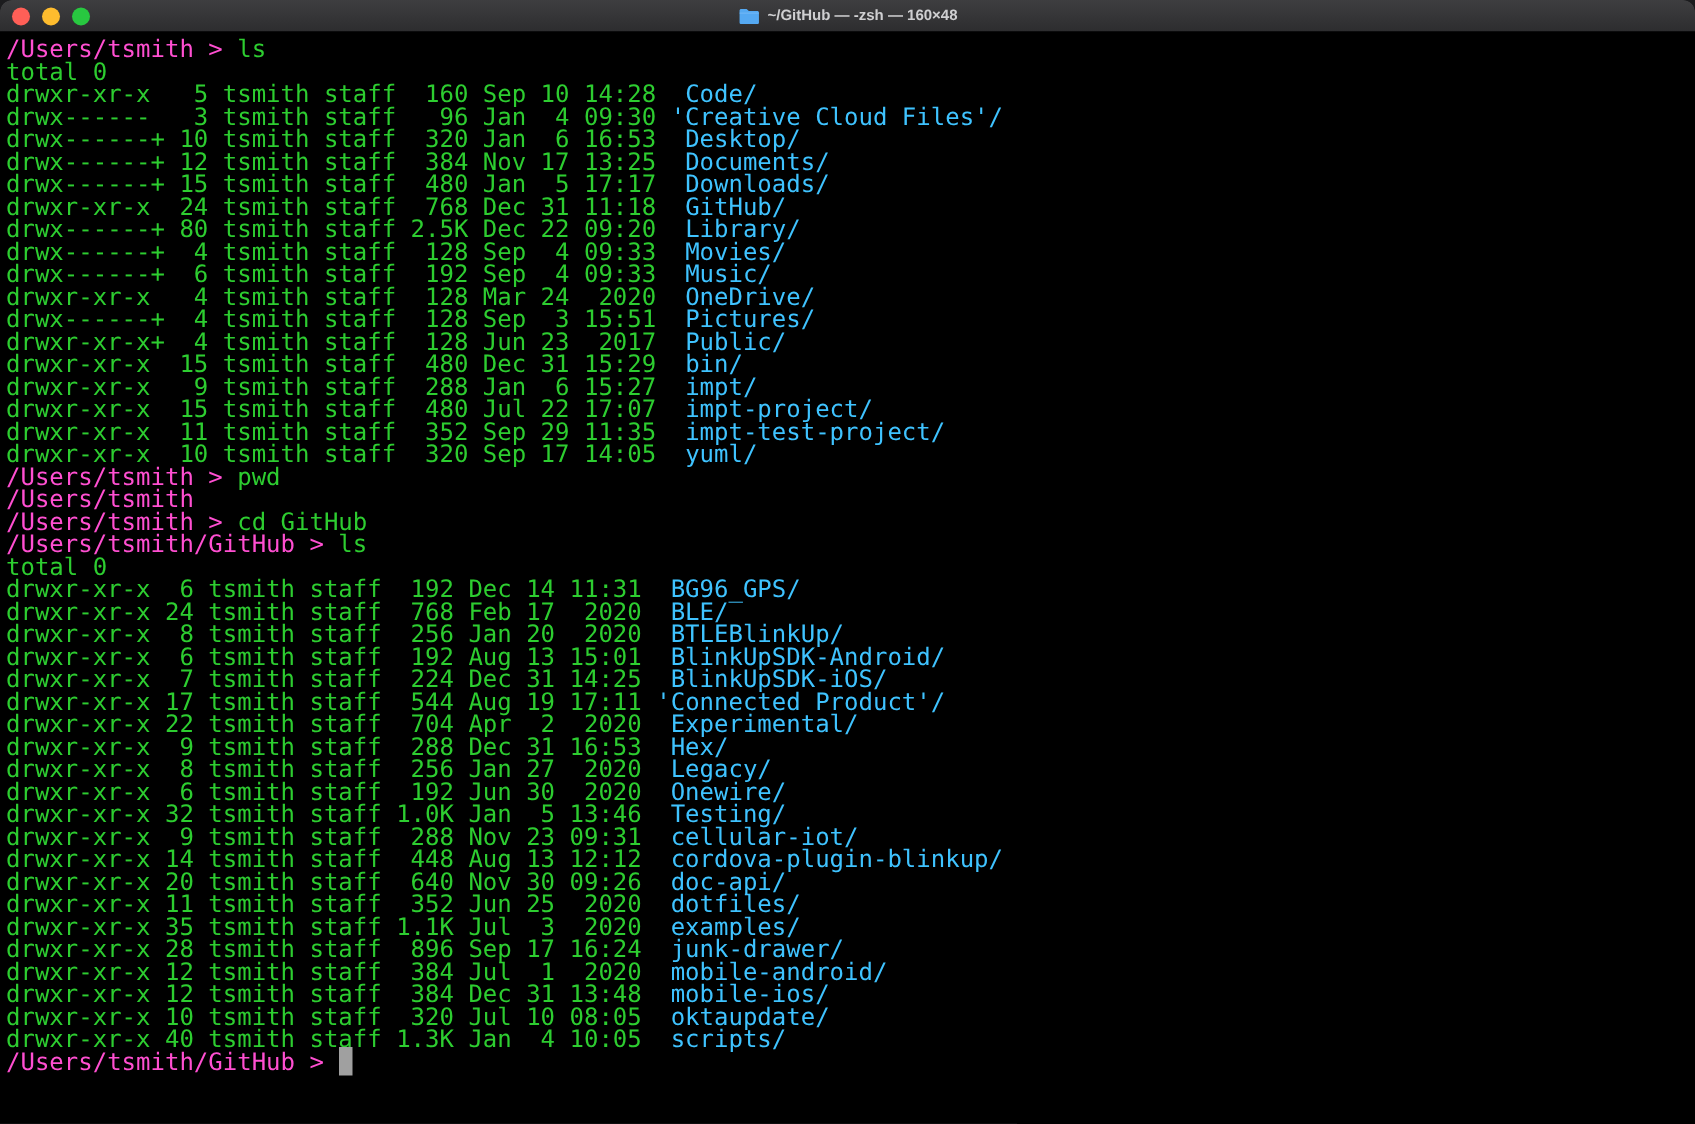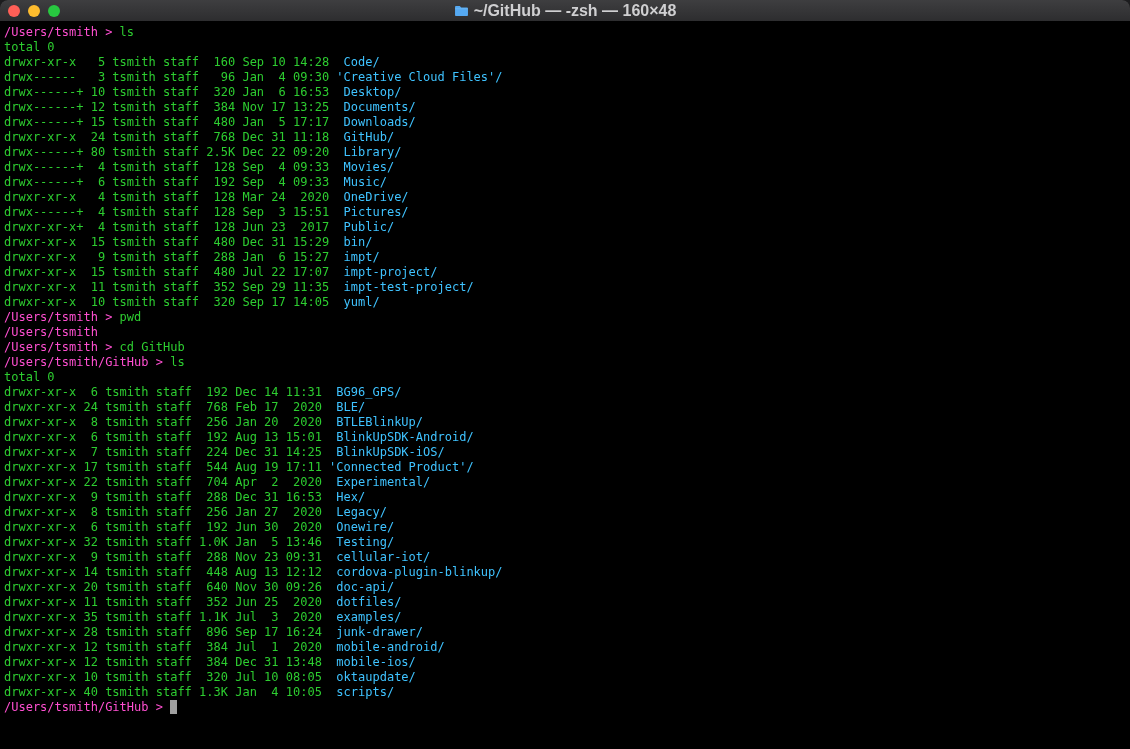--- a/index.html
+++ b/index.html
@@ -26,31 +26,31 @@
   .traffic-lights {
     position: absolute; left: 8px; top: 0; height: 22px;
     display: flex; align-items: center; gap: 8px;
   }
   .tl { width: 12px; height: 12px; border-radius: 50%; display: inline-block; }
   .tl.red    { background: var(--traffic-red); }
   .tl.yellow { background: var(--traffic-yellow); }
   .tl.green  { background: var(--traffic-green); }
   .title {
     font-family: "Liberation Sans", sans-serif;
-    font-size: 16px; font-weight: 600;
+    font-size: 10px; font-weight: 600;
     color: var(--titlebar-text);
     display: flex; align-items: center; gap: 5px;
     white-space: pre;
   }
   .folder-icon { display: inline-flex; align-items: center; }
   .terminal {
     flex: 1 1 auto;
     background: var(--background);
     padding: 3px 0 0 4px;
-    font-size: 12px; line-height: 15px;
+    font-size: 16px; line-height: 15px;
     white-space: pre;
     overflow: hidden;
   }
   .line { white-space: pre; }
   .seg-prompt { color: var(--prompt); }
   .seg-cmd    { color: var(--cmd); }
   .seg-out    { color: var(--out); }
   .seg-dir    { color: var(--dir); }
   .seg-cursor { background: var(--cursor); color: transparent; }
 </style>

